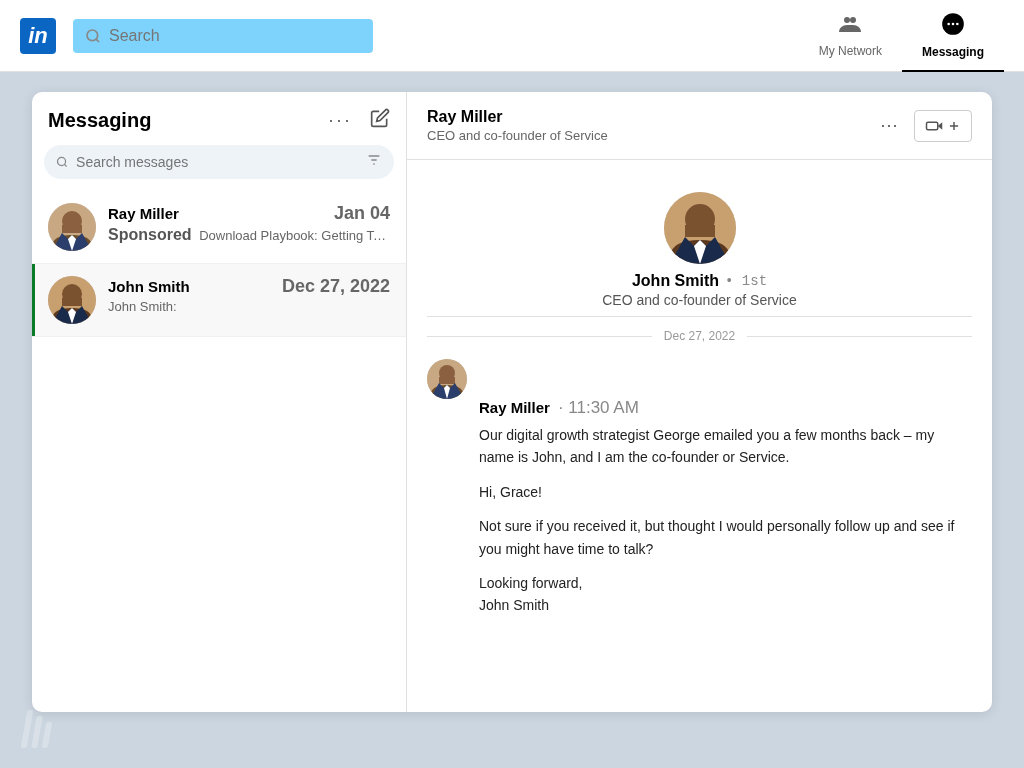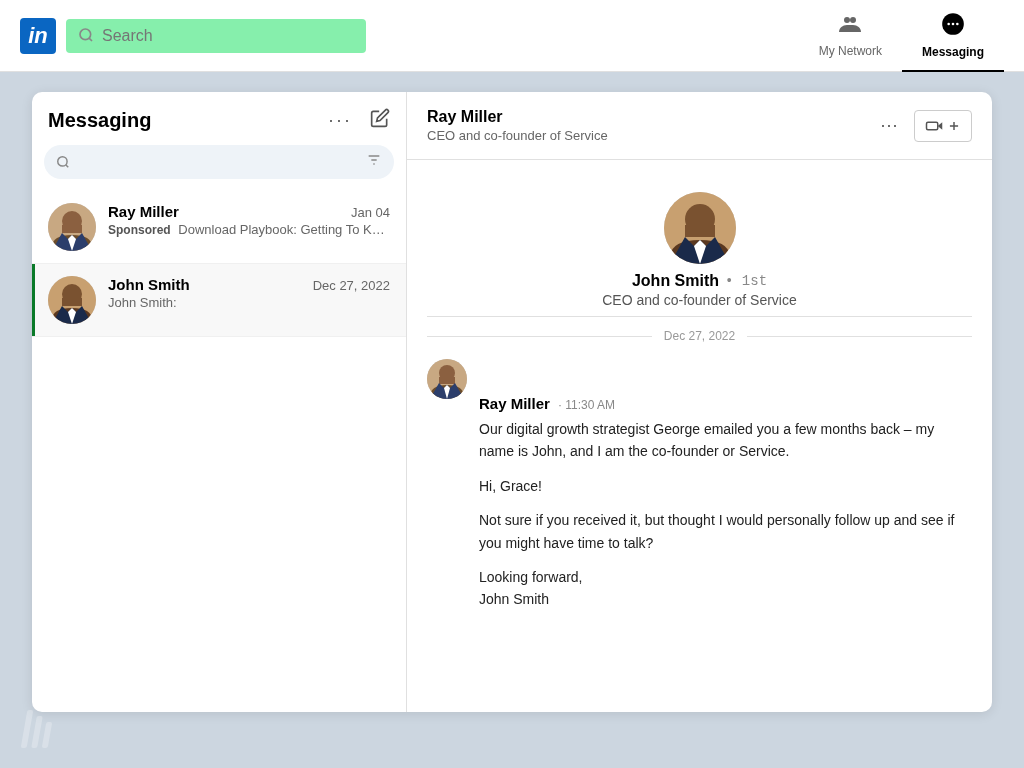--- a/index.html
+++ b/index.html
@@ -32,25 +32,27 @@
       justify-content: center;
       color: #fff;
       font-weight: 900;
       font-size: 22px;
       font-style: italic;
       flex-shrink: 0;
       margin-right: 10px;
     }
     .search-bar {
       display: flex;
-      background: #86efac;
+      align-items: center;
+      background: #7dd3fc;
       border-radius: 4px;
       padding: 8px 12px;
       width: 300px;
       gap: 8px;
+      margin-left: 7px;
     }
     .search-bar input {
       border: none;
       background: transparent;
       outline: none;
       font-size: 16px;
       color: #555;
       width: 100%;
     }
     .search-icon-svg {
@@ -213,37 +215,38 @@
       display: flex;
       justify-content: space-between;
       align-items: baseline;
     }
     .conv-name {
       font-size: 15px;
       font-weight: 600;
       color: #000;
     }
     .conv-date {
-      font-size: 13px;
+      font-size: 18px;
       color: #666;
       flex-shrink: 0;
+      font-weight: bold;
     }
     .conv-preview {
       font-size: 13px;
       color: #666;
       white-space: nowrap;
       overflow: hidden;
       text-overflow: ellipsis;
       margin-top: 2px;
     }
     .sponsored-badge {
       display: inline-block;
       background: none;
       color: #555;
-      font-size: 12px;
+      font-size: 16px;
       font-weight: 600;
       margin-right: 4px;
     }
 
     
     .chat-area {
       flex: 1;
       display: flex;
       flex-direction: column;
     }
@@ -376,21 +379,21 @@
       align-items: baseline;
       gap: 8px;
       margin-bottom: 6px;
     }
     .msg-sender-name {
       font-size: 15px;
       font-weight: 700;
       color: #000;
     }
     .msg-time {
-      font-size: 12px;
+      font-size: 17px;
       color: #888;
       margin-top: 39px;
     }
     .msg-text {
       font-size: 14px;
       color: #222;
       line-height: 1.6;
     }
     .msg-text p + p {
       margin-top: 12px;
@@ -470,20 +473,21 @@
             </svg>
           </button>
         </div>
       </div>
 
       <div class="search-messages-bar">
         <svg width="14" height="14" viewBox="0 0 24 24" fill="none" stroke="#888" stroke-width="2.5">
             <circle cx="11" cy="11" r="8"></circle>
             <line x1="21" y1="21" x2="16.65" y2="16.65"></line>
           </svg>
+        <input type="text" placeholder="Search messages" style="">
         <span style="margin-left:auto;">
           <svg width="16" height="16" viewBox="0 0 24 24" fill="none" stroke="#888" stroke-width="2">
               <line x1="4" y1="6" x2="20" y2="6"></line>
               <line x1="8" y1="12" x2="16" y2="12"></line>
               <line x1="11" y1="18" x2="13" y2="18"></line>
             </svg>
         </span>
       </div>
 
       <div class="conv-list">

